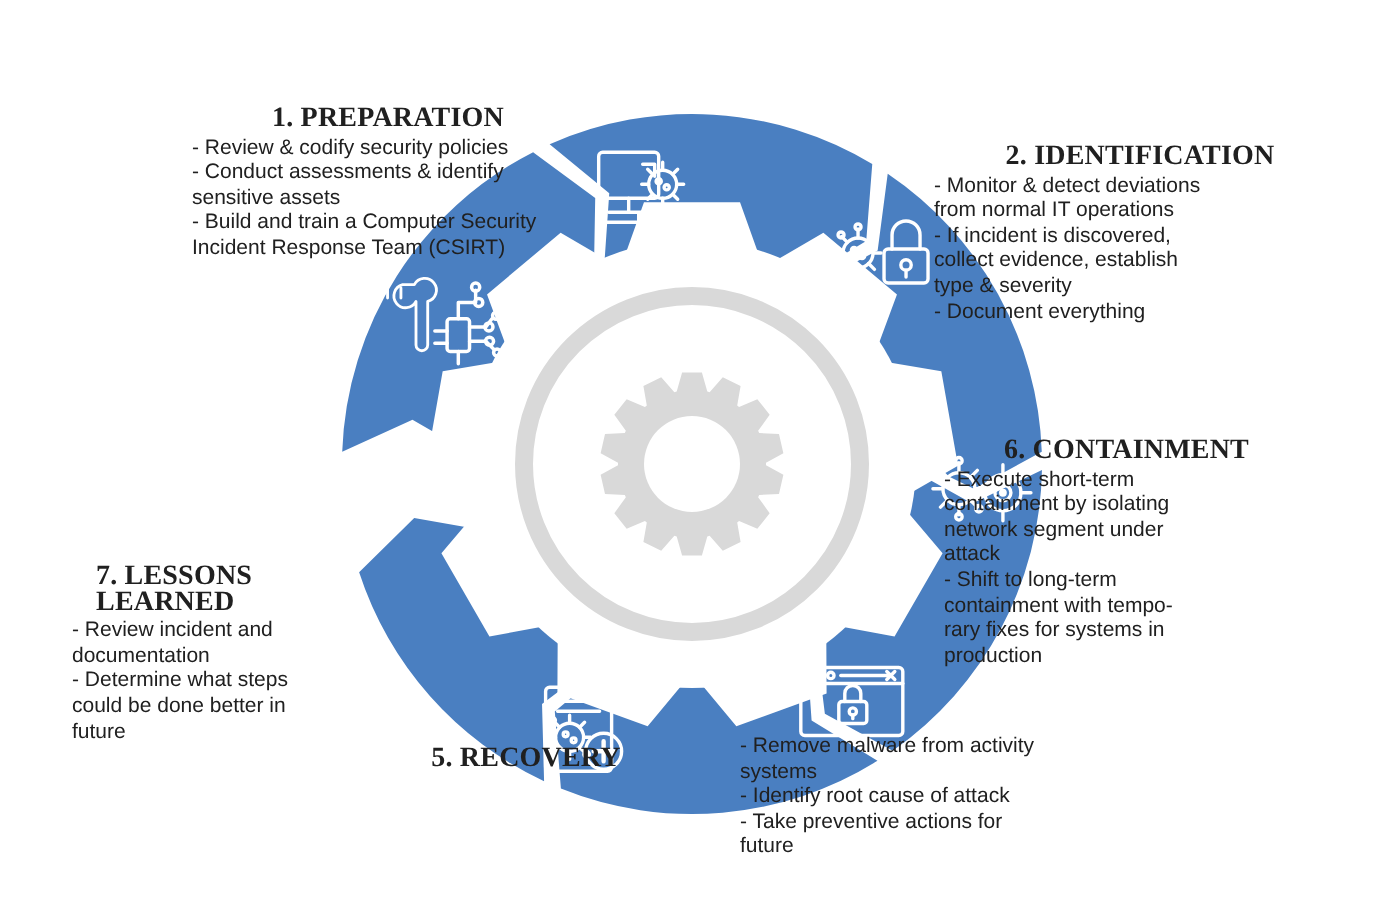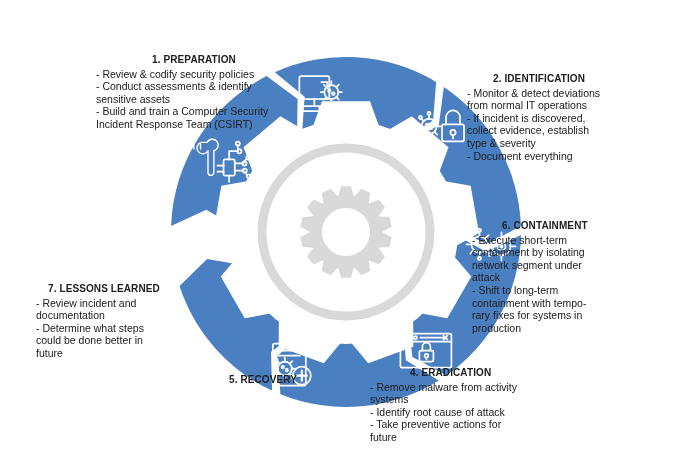--- a/index.html
+++ b/index.html
@@ -9,30 +9,30 @@
     font-family:"Liberation Sans", sans-serif;
     color:#1a1a1a;
     overflow:hidden;
     position:relative;
   }
   #stage{position:absolute;inset:0;}
 
   .wheel{position:absolute;left:146px;top:32px;width:400px;height:400px;}
 
   .txt{position:absolute;font-size:10.5px;line-height:12.6px;color:#202020;}
-  .txt .hd{font-weight:bold;font-size:10px;letter-spacing:.1px;display:block;margin-bottom:1px;}
+  .txt .hd{font-weight:bold;font-size:14px;letter-spacing:.1px;display:block;margin-bottom:1px;font-family:Liberation Serif, serif;}
   .txt .bd{display:block;white-space:pre-line;}
   .ctr .hd{text-align:center;}
   .rt .hd{text-align:center;}
 
   
   #b1{left:96px;  top:54px;  width:200px;}
   #b1 .hd{text-align:center;padding-right:4px;}
   #b2{left:467px; top:73px;  width:180px;}
-  #b2 .hd{text-align:left;padding-left:26px;}
+  #b2 .hd{text-align:center;padding-left:26px;}
   #b3{left:472px; top:220px; width:180px;}
   #b3 .hd{text-align:left;padding-left:30px;}
   #b4{left:370px; top:367px; width:190px;}
   #b4 .hd{text-align:left;padding-left:40px;}
   #b5{left:136px; top:374px; width:200px;margin-left:27px;}
   #b5 .hd{text-align:center;}
   #b6{left:36px;  top:283px; width:160px;}
   #b6 .hd{text-align:left;padding-left:12px;}
 </style>
 </head>
@@ -196,21 +196,20 @@
 containment by isolating
 network segment under
 attack
 - Shift to long-term
 containment with tempo-
 rary fixes for systems in
 production</span>
   </div>
 
   <div class="txt rt" id="b4">
-    <span class="hd">4. ERADICATION</span>
     <span class="bd">- Remove malware from activity
 systems
 - Identify root cause of attack
 - Take preventive actions for
 future</span>
   </div>
 
   <div class="txt ctr" id="b5">
     <span class="hd">5. RECOVERY</span>
   </div>

